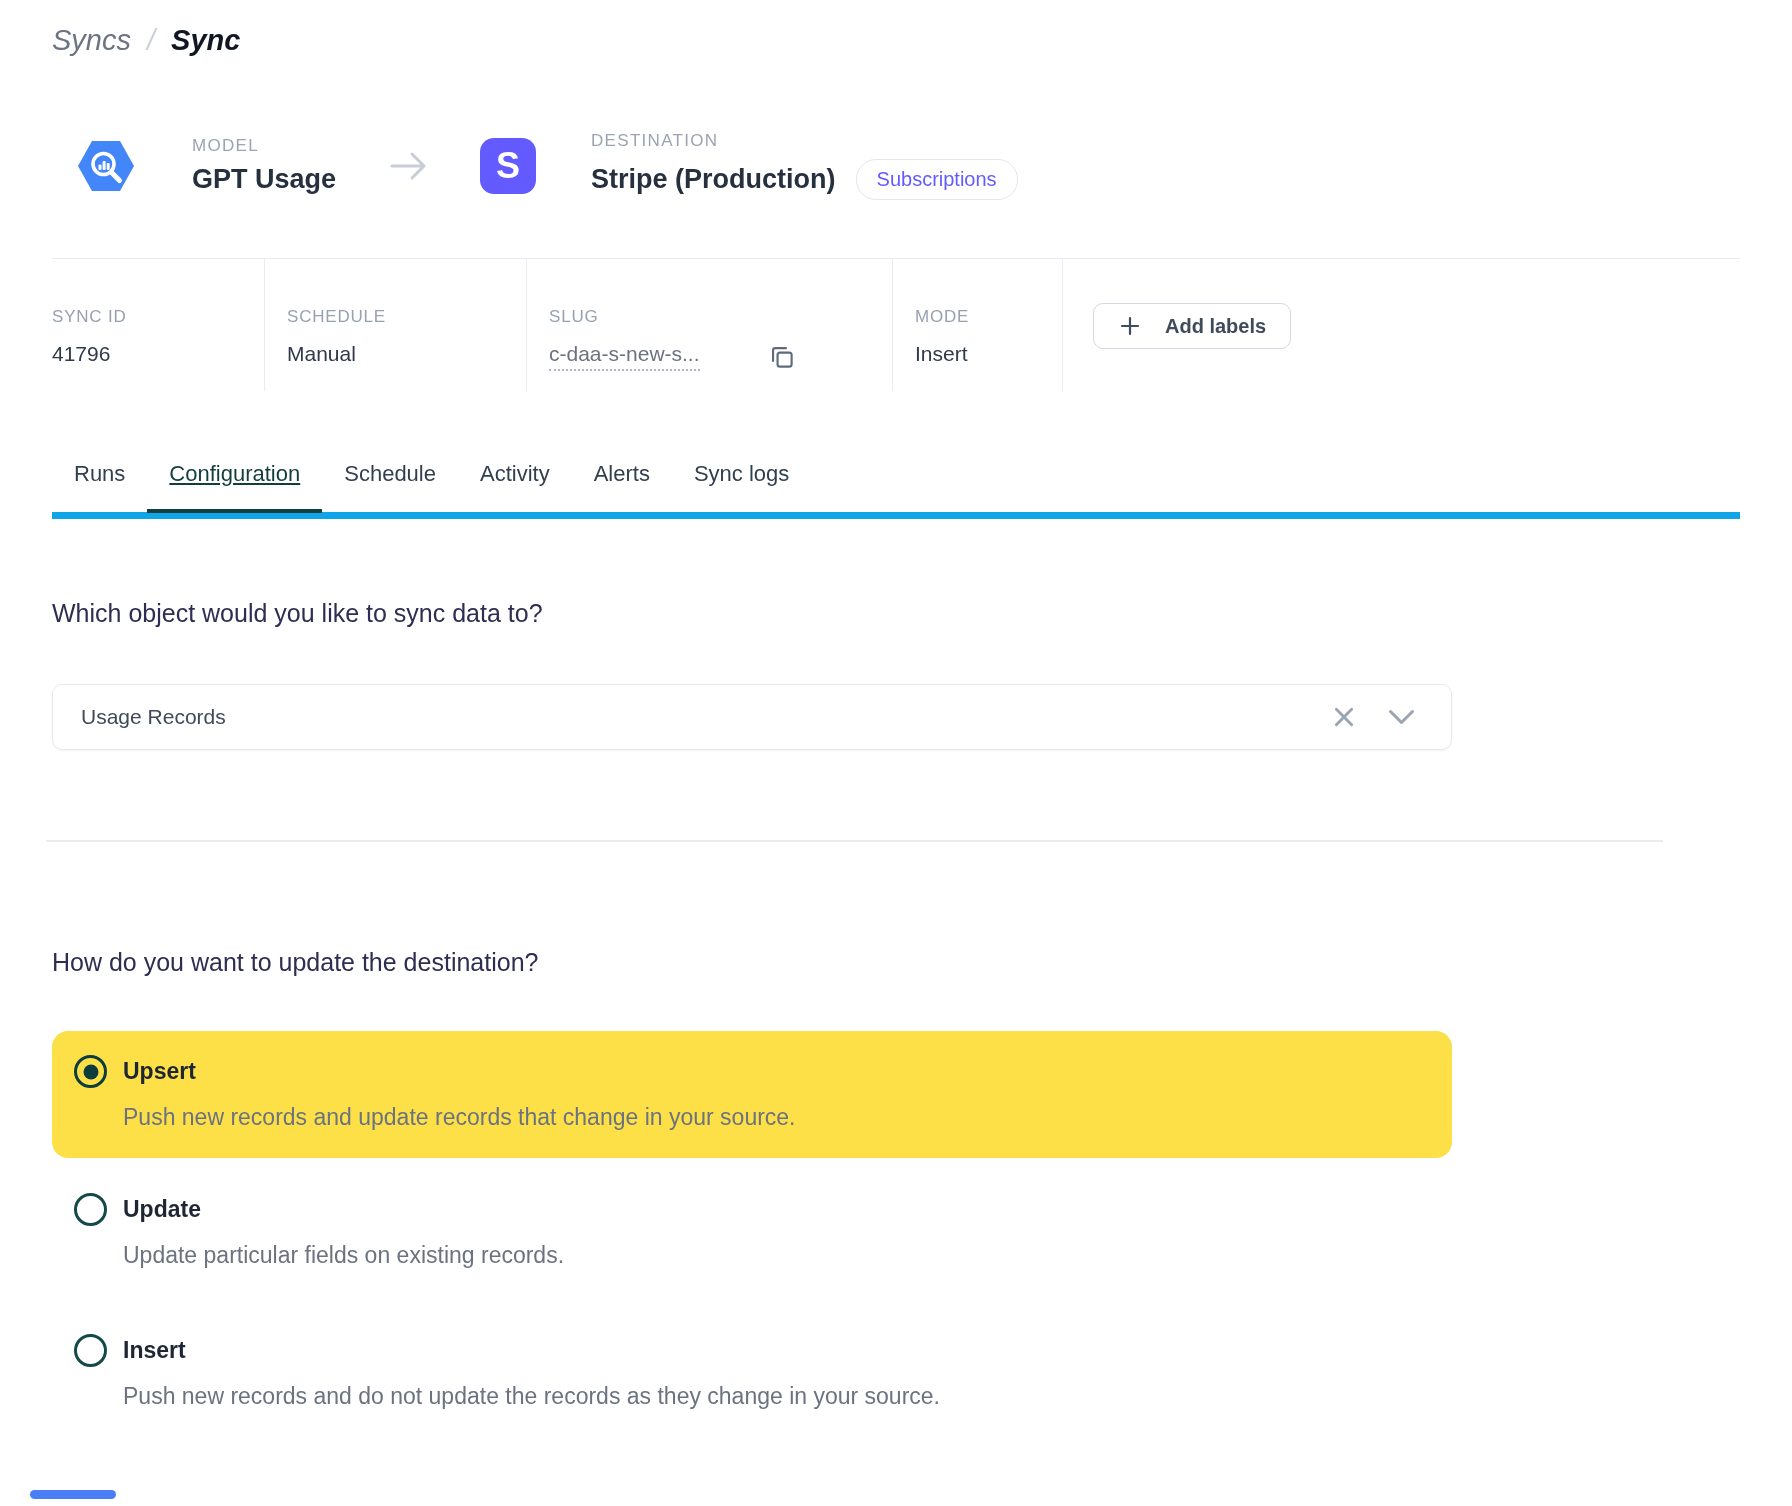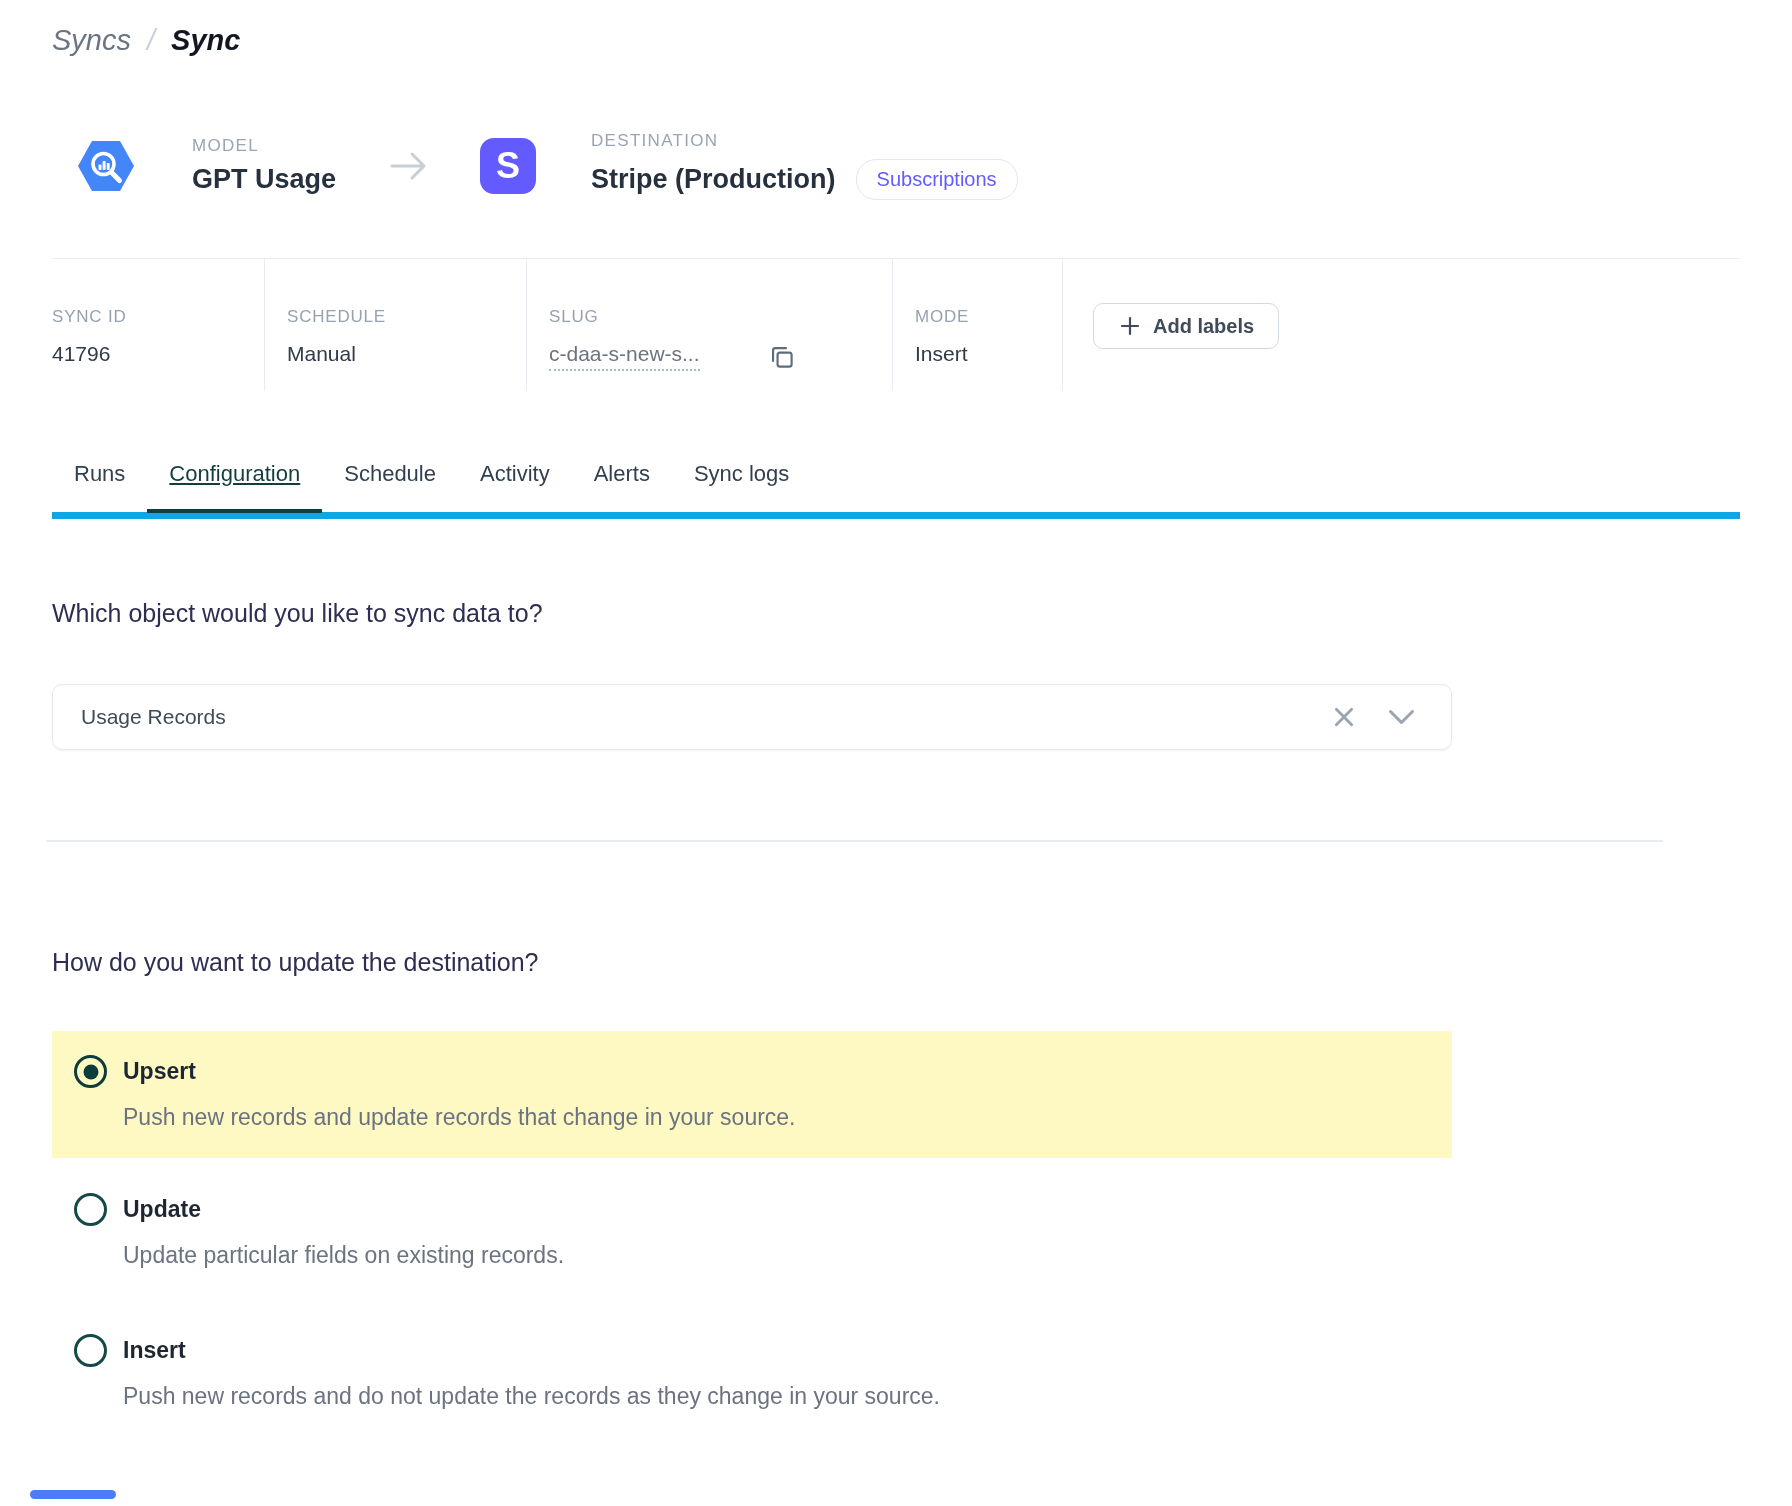--- a/index.html
+++ b/index.html
@@ -38,21 +38,21 @@
   .meta-cell.c1 { flex: 0 0 213px; }
   .meta-cell.c2 { flex: 0 0 262px; }
   .meta-cell.c3 { flex: 0 0 366px; }
   .meta-cell.c4 { flex: 0 0 170px; }
   .meta-label { font-size: 17px; letter-spacing: 0.8px; color: #97a1b0; font-weight: 500; }
   .meta-value { margin-top: 15px; font-size: 21px; color: #303a48; }
   .slug-row { display: flex; align-items: center; gap: 48px; }
   .slug-value { color: #6b7280; border-bottom: 2px dotted #aeb7c2; padding-bottom: 3px; cursor: pointer; }
   .copy-btn { margin-left: 20px; cursor: pointer; display: flex; align-items: center; }
   .add-labels-btn { margin-left: 30px; margin-top: 44px; height: 46px; padding: 0 24px;
-                    display: inline-flex; align-items: center; gap: 11px; background: #fff;
+                    display: inline-flex; align-items: center; gap: 23px; background: #fff;
                     border: 1px solid #d3d9e0; border-radius: 10px; cursor: pointer; }
   .add-labels-btn span { font-size: 20px; font-weight: 700; color: #3f4a5a; }
 
   
   .tabs { margin-top: 58px; display: flex; border-bottom: 7px solid #0ea5e9; }
   .tab { padding: 12px 22px 22px 22px; font-size: 22px; color: #323f4f; cursor: pointer;
          border-bottom: 4px solid transparent; margin-bottom: -1px; }
   .tab.active { color: #133e3e; font-weight: 500; border-bottom-color: #113e3e; text-decoration: underline; }
 
   
@@ -63,21 +63,21 @@
   .select-box { margin-top: 56px; width: 1400px; height: 66px; border: 1px solid #e3e8ef;
                 border-radius: 10px; box-shadow: 0 1px 2px rgba(16,24,40,0.05);
                 display: flex; align-items: center; padding: 0 36px 0 28px; cursor: pointer; }
   .select-value { font-size: 21px; color: #3f4a5a; flex: 1; }
   .select-clear { display: flex; align-items: center; cursor: pointer; }
   .select-chevron { display: flex; align-items: center; margin-left: 32px; cursor: pointer; }
 
   
   .options { margin-top: 54px; width: 1400px; }
   .option { padding-left: 22px; cursor: pointer; }
-  .option.selected { background: #fef9c3; border-radius: 2px; padding-top: 24px; padding-bottom: 27px; }
+  .option.selected { background: #fde047; border-radius: 16px; padding-top: 24px; padding-bottom: 27px; }
   .option.plain-update { margin-top: 35px; }
   .option.plain-insert { margin-top: 65px; }
   .option-main { display: flex; align-items: center; gap: 16px; }
   .radio { width: 33px; height: 33px; border-radius: 50%; flex: none; position: relative;
            border: 3.5px solid #14494a; background: transparent; cursor: pointer; }
   .radio.checked { border-color: #0c3c3c; }
   .radio.checked::after { content: ""; position: absolute; width: 15px; height: 15px;
            border-radius: 50%; background: #0c3c3c; top: 50%; left: 50%; transform: translate(-50%,-50%); }
   .option-label { font-size: 23px; font-weight: 700; color: #1f2633; }
   .option-desc { margin-top: 16px; padding-left: 49px; font-size: 23px; color: #6b7280; }

